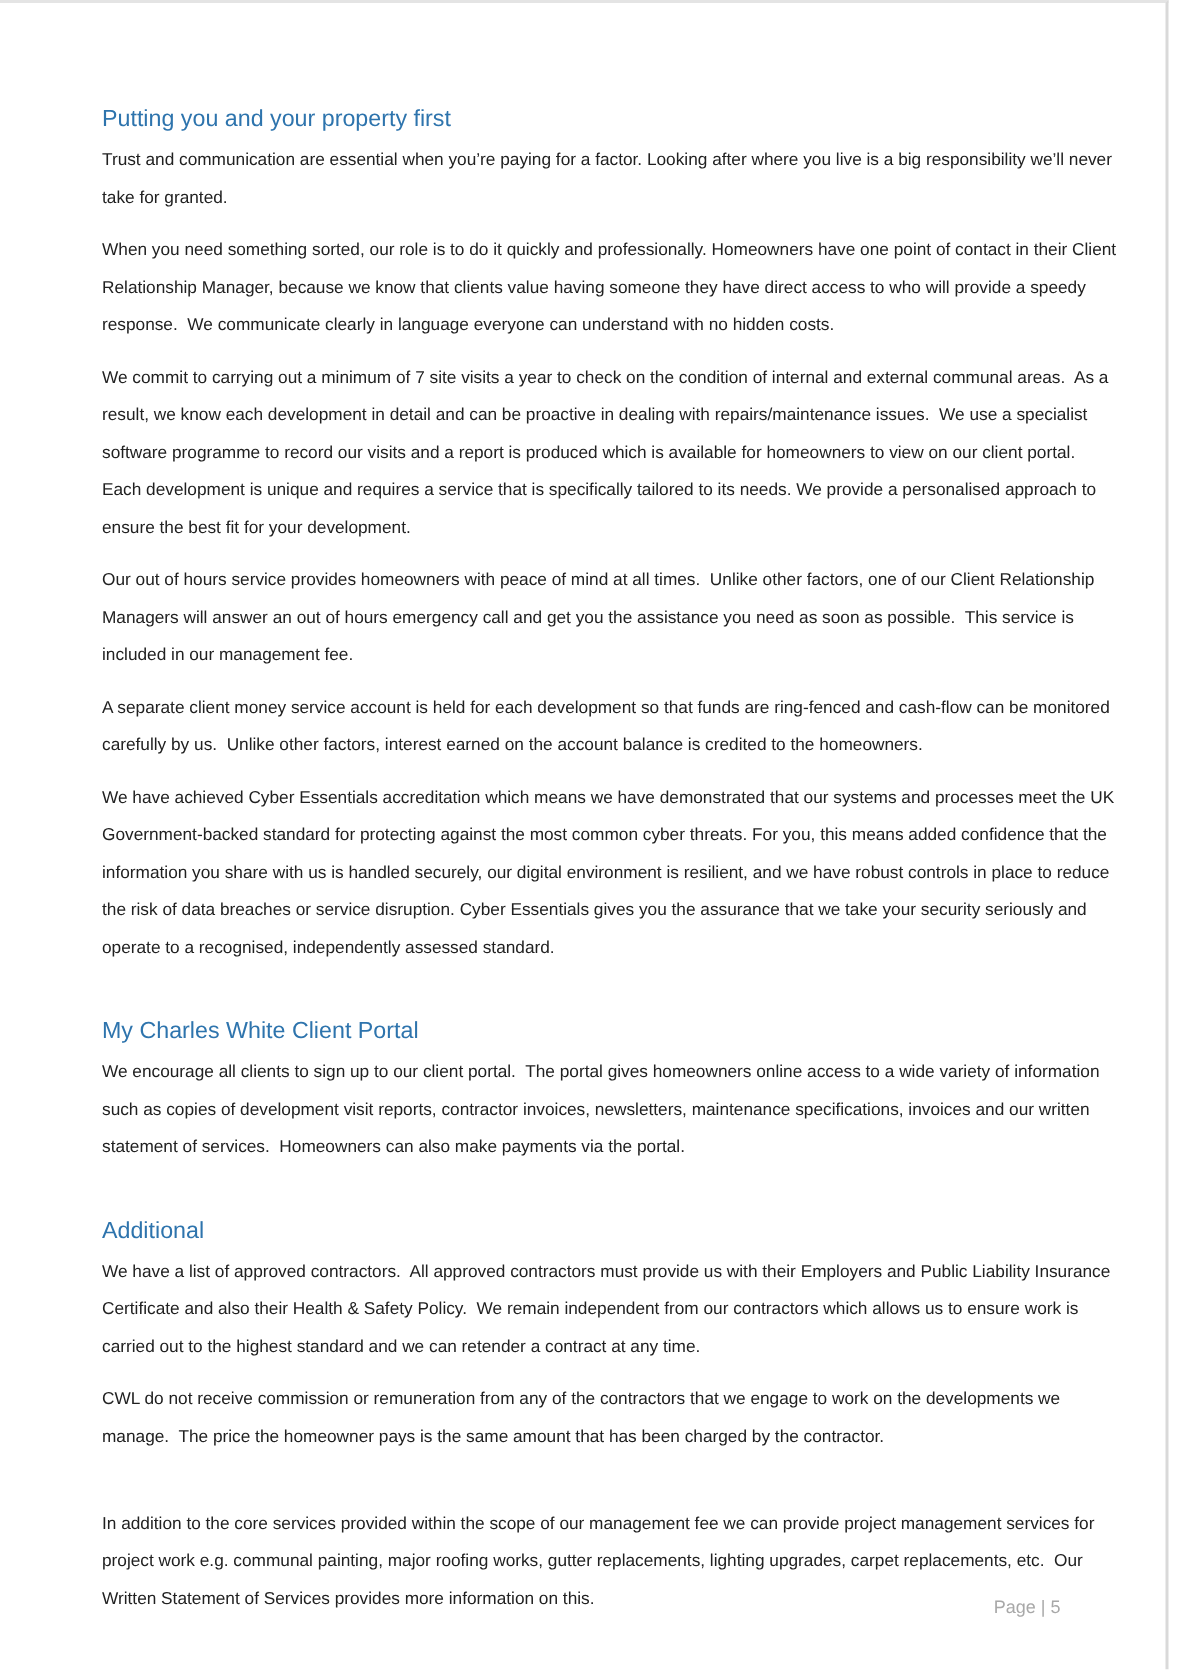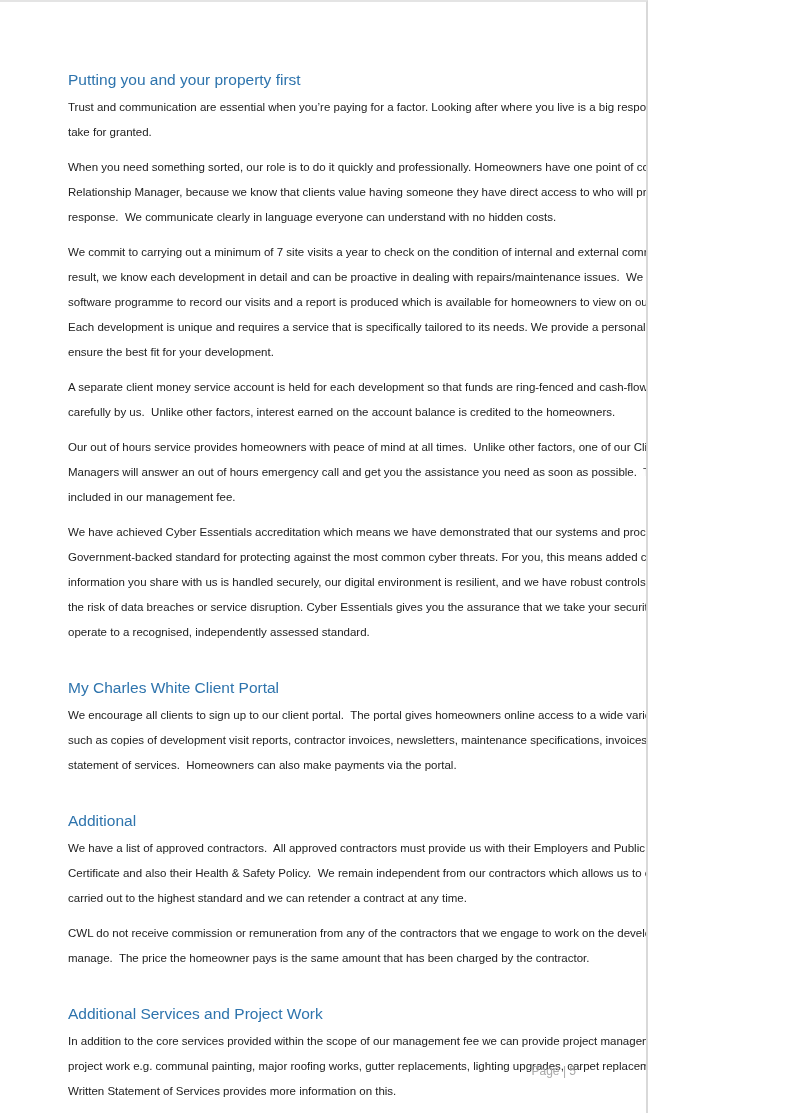--- a/index.html
+++ b/index.html
@@ -2,21 +2,21 @@
 <html><head>
 <meta charset="utf-8">
 <style>
   html, body {
     margin: 0;
     padding: 0;
     background: #ffffff;
   }
   .page {
     position: relative;
-    width: 648px;
+    width: 779px;
     height: 1113px;
     box-sizing: border-box;
     background: #ffffff;
     border-top: 2px solid #e4e4e4;
     border-right: 2px solid #d9d9d9;
     overflow: hidden;
     font-family: "Liberation Sans", sans-serif;
   }
   .content {
     position: absolute;
@@ -56,37 +56,36 @@
 <body>
 
 <div class="page">
   <div class="content">
 
     <div class="section">
       <h2 class="section-heading">Putting you and your property first</h2>
       <p class="para">Trust and communication are essential when you’re paying for a factor. Looking after where you live is a big responsibility we’ll never take for granted.</p>
       <p class="para">When you need something sorted, our role is to do it quickly and professionally. Homeowners have one point of contact in their Client Relationship Manager, because we know that clients value having someone they have direct access to who will provide a speedy response.  We communicate clearly in language everyone can understand with no hidden costs.</p>
       <p class="para">We commit to carrying out a minimum of 7 site visits a year to check on the condition of internal and external communal areas.  As a result, we know each development in detail and can be proactive in dealing with repairs/maintenance issues.  We use a specialist software programme to record our visits and a report is produced which is available for homeowners to view on our client portal.  Each development is unique and requires a service that is specifically tailored to its needs. We provide a personalised approach to ensure the best fit for your development.</p>
+      <p class="para">Our out of hours service provides homeowners with peace of mind at all times.  Unlike other factors, one of our Client Relationship Managers will answer an out of hours emergency call and get you the assistance you need as soon as possible.  This service is included in our management fee.</p>
       <p class="para">A separate client money service account is held for each development so that funds are ring-fenced and cash-flow can be monitored carefully by us.  Unlike other factors, interest earned on the account balance is credited to the homeowners.</p>
-      <p class="para">Our out of hours service provides homeowners with peace of mind at all times.  Unlike other factors, one of our Client Relationship Managers will answer an out of hours emergency call and get you the assistance you need as soon as possible.  This service is included in our management fee.</p>
       <p class="para">We have achieved Cyber Essentials accreditation which means we have demonstrated that our systems and processes meet the UK Government-backed standard for protecting against the most common cyber threats. For you, this means added confidence that the information you share with us is handled securely, our digital environment is resilient, and we have robust controls in place to reduce the risk of data breaches or service disruption. Cyber Essentials gives you the assurance that we take your security seriously and operate to a recognised, independently assessed standard.</p>
     </div>
 
     <div class="section">
       <h2 class="section-heading">My Charles White Client Portal</h2>
       <p class="para">We encourage all clients to sign up to our client portal.  The portal gives homeowners online access to a wide variety of information such as copies of development visit reports, contractor invoices, newsletters, maintenance specifications, invoices and our written statement of services.  Homeowners can also make payments via the portal.</p>
     </div>
 
     <div class="section">
       <h2 class="section-heading">Additional</h2>
       <p class="para">We have a list of approved contractors.  All approved contractors must provide us with their Employers and Public Liability Insurance Certificate and also their Health &amp; Safety Policy.  We remain independent from our contractors which allows us to ensure work is carried out to the highest standard and we can retender a contract at any time.</p>
       <p class="para">CWL do not receive commission or remuneration from any of the contractors that we engage to work on the developments we manage.  The price the homeowner pays is the same amount that has been charged by the contractor.</p>
     </div>
 
     <div class="section">
-      <h2 class="section-heading">Additional Services and Project Work</h2>
       <p class="para">In addition to the core services provided within the scope of our management fee we can provide project management services for project work e.g. communal painting, major roofing works, gutter replacements, lighting upgrades, carpet replacements, etc.  Our Written Statement of Services provides more information on this.</p>
     </div>
 
   </div>
 
   <div class="page-footer">Page | 5</div>
 </div>
 
 </body></html>

